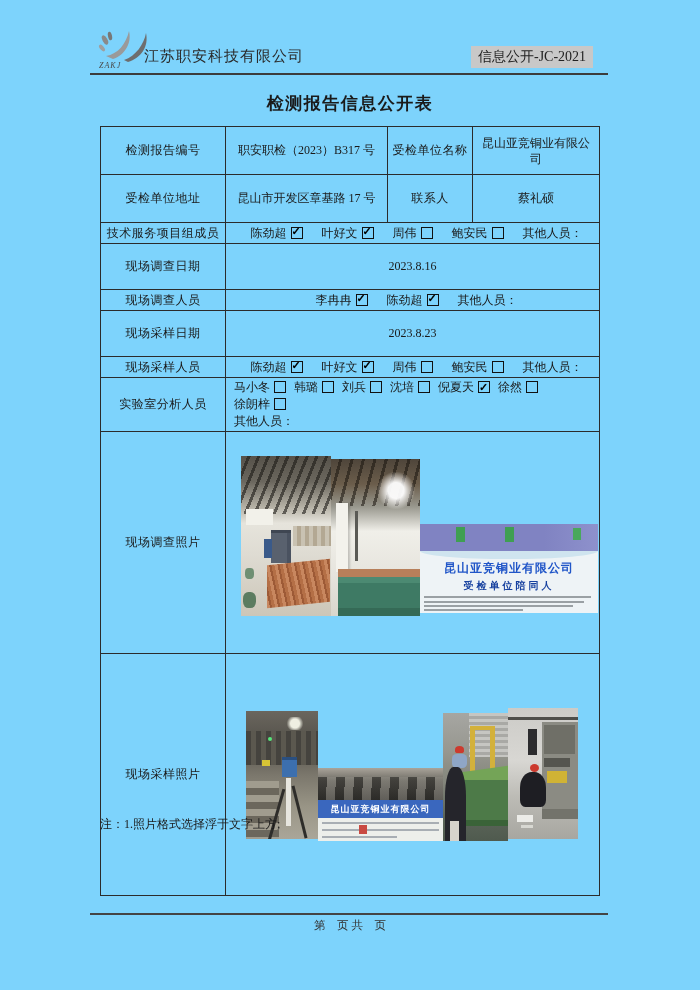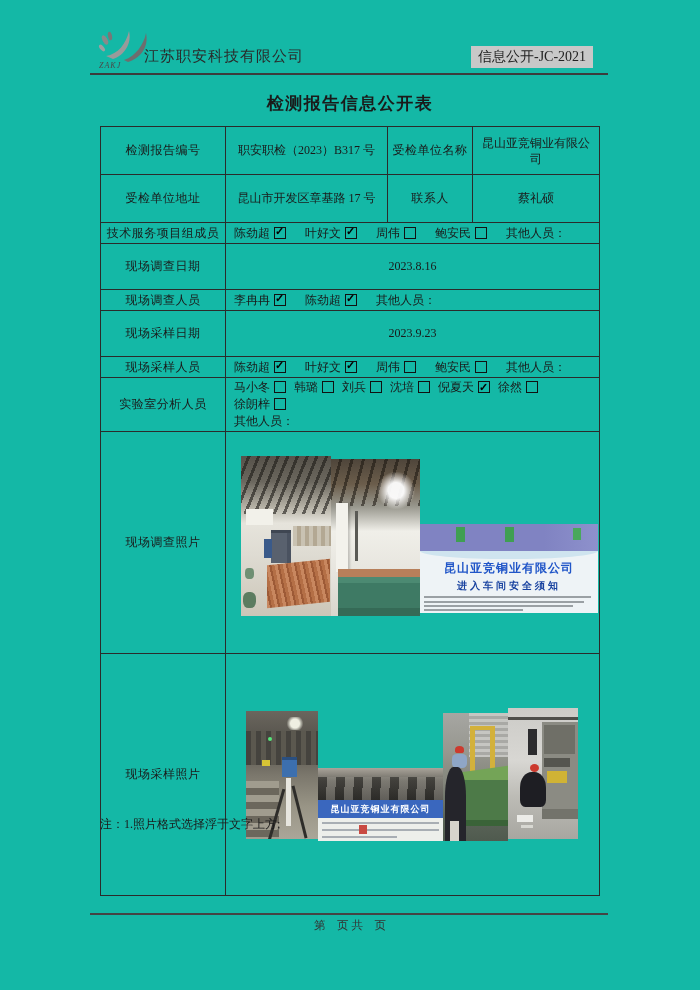--- a/index.html
+++ b/index.html
@@ -1,32 +1,32 @@
 <!DOCTYPE html>
 <html><head>
 <meta charset="utf-8">
 <style>
   html,body{margin:0;padding:0;background:#ffffff;}
-  .page{position:relative;width:700px;height:990px;background:#14b8a6;font-family:"Liberation Serif","DejaVu Serif",serif;color:#1a1a1a;overflow:hidden;}
+  .page{position:relative;width:700px;height:990px;background:#7dd3fc;font-family:"Liberation Serif","DejaVu Serif",serif;color:#1a1a1a;overflow:hidden;}
   .abs{position:absolute;}
 
   
   .logo-sub{left:99px;top:61px;font-size:8px;font-style:italic;color:#4a4a4a;letter-spacing:1px;}
   .company{left:144px;top:47px;font-size:15px;letter-spacing:1px;color:#2a2a2a;text-align:center;}
   .doc-code{left:471px;top:46px;background:#c8c8c8;padding:2px 7px;font-size:14px;color:#222;}
   .hdr-rule{left:90px;top:73px;width:518px;height:2px;background:#3c3c3c;}
   .title{left:0;top:92px;width:700px;text-align:center;font-size:17px;font-weight:bold;letter-spacing:1.5px;}
 
   
   table.form{position:absolute;left:100px;top:126px;width:499px;border-collapse:collapse;table-layout:fixed;}
   .form td{border:1px solid #2b2b2b;font-size:12px;padding:15px 4px;overflow:hidden;vertical-align:middle;}
   .lbl{text-align:center;letter-spacing:.5px;white-space:nowrap;padding:0 1px !important;}
   .c{text-align:center;}
   .wrap{white-space:normal;line-height:16px;padding:0 5px !important;}
-  .mems{padding:0 0 0 8px !important;}
+  .mems{padding:0 0 0 8px !important;text-align:center;}
   .mem{margin-right:16px;white-space:nowrap;}
   .mem.tight{margin-right:5px;}
   .cb{display:inline-block;width:10px;height:10px;border:1.5px solid #111;margin-left:4px;vertical-align:-2px;position:relative;}
   .cb.on::after{content:"✓";position:absolute;left:0px;top:-3px;font-size:11px;font-weight:bold;color:#000;}
   .two-line{line-height:17px;padding:1px 0 1px 8px !important;}
 
   
   .photo-cell{position:relative;padding:0 !important;}
   .ph{position:absolute;overflow:hidden;}
   .ph *{position:absolute;}
@@ -175,21 +175,21 @@
     <tr style="height:21px">
       <td class="lbl">现场调查人员</td>
       <td colspan="3" class="mems">
         <span class="mem"><span>李冉冉</span><span class="cb on"></span></span>
         <span class="mem"><span>陈劲超</span><span class="cb on"></span></span>
         <span>其他人员：</span>
       </td>
     </tr>
     <tr style="height:21px">
       <td class="lbl">现场采样日期</td>
-      <td colspan="3" class="c">2023.9.23</td>
+      <td colspan="3" class="c">2023.8.23</td>
     </tr>
     <tr style="height:21px">
       <td class="lbl">现场采样人员</td>
       <td colspan="3" class="mems">
         <span class="mem"><span>陈劲超</span><span class="cb on"></span></span>
         <span class="mem"><span>叶好文</span><span class="cb on"></span></span>
         <span class="mem"><span>周伟</span><span class="cb"></span></span>
         <span class="mem"><span>鲍安民</span><span class="cb"></span></span>
         <span>其他人员：</span>
       </td>
@@ -231,21 +231,21 @@
           <div class="machtop"></div>
           <div class="mach"></div>
         </div>
         <div class="ph pc">
           <div class="band"></div>
           <div class="tab1"></div>
           <div class="tab2"></div>
           <div class="tab3"></div>
           <div class="wave"></div>
           <div class="t1">昆山亚竞铜业有限公司</div>
-          <div class="t2">进入车间安全须知</div>
+          <div class="t2">受检单位陪同人</div>
           <div class="ln l1"></div>
           <div class="ln l2"></div>
           <div class="ln l3"></div>
           <div class="ln l4"></div>
         </div>
       </td>
     </tr>
 
     <tr style="height:242px">
       <td class="lbl">现场采样照片</td>

